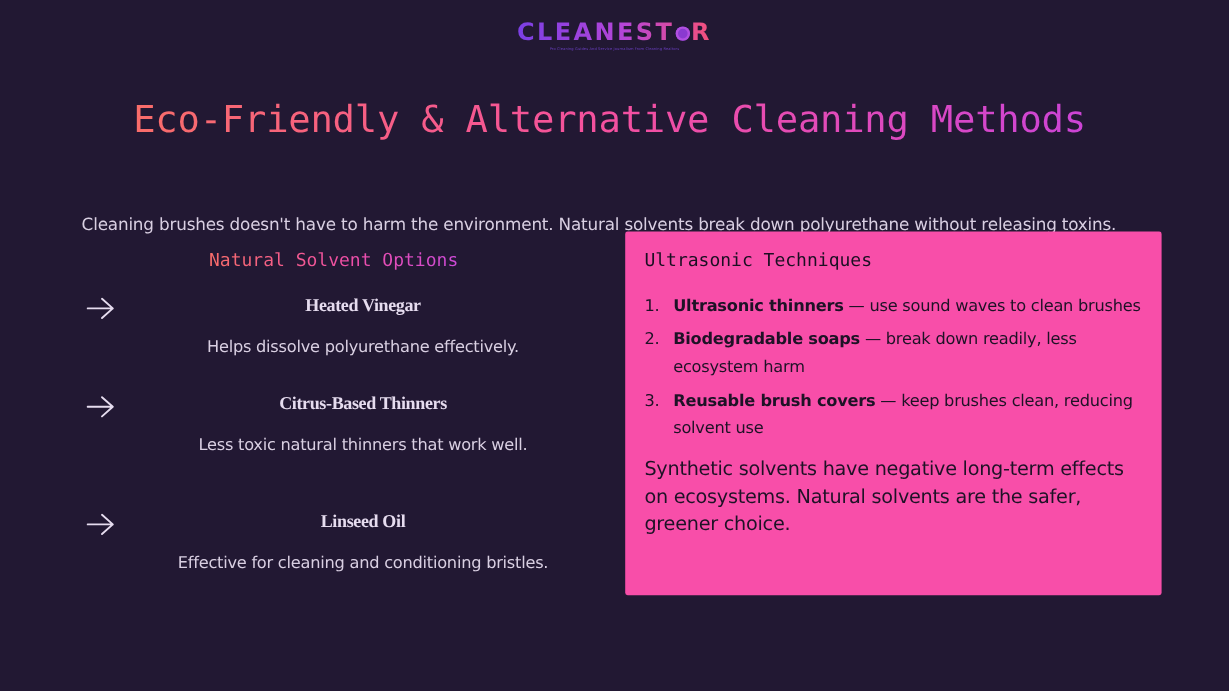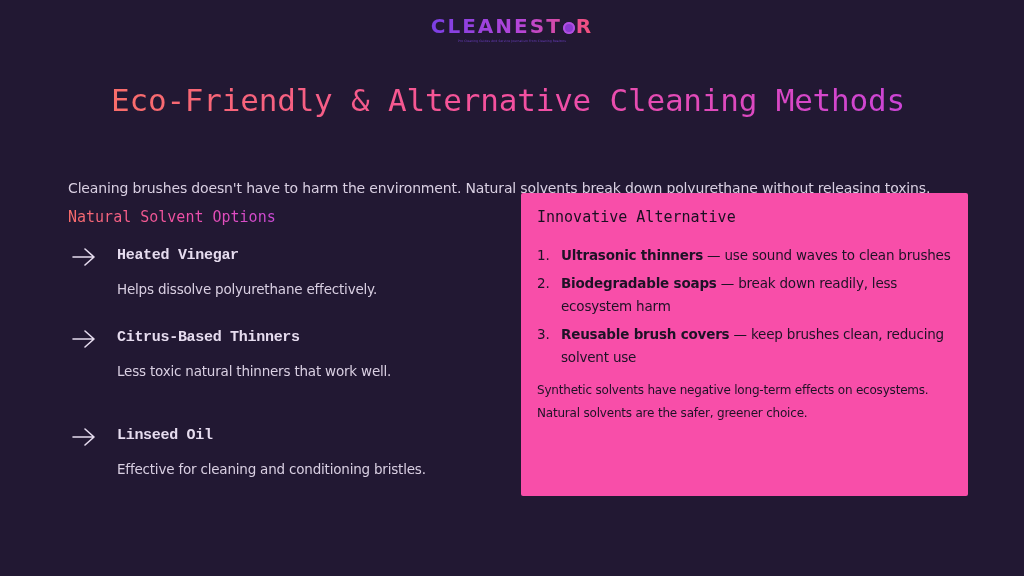--- a/index.html
+++ b/index.html
@@ -45,34 +45,34 @@
       color: transparent;
       white-space: nowrap;
       margin-left: 44px;
     }
     .subtitle {
       position: absolute; left: 68px; top: 156px;
       font-family: "DejaVu Sans", sans-serif;
       font-size: 14px; color: #d9cfe2;
       white-space: nowrap; letter-spacing: -0.15px; margin-top: 24px;
     }
-    .left { position: absolute; left: 68px; top: 207px; width: 420px; }
+    .left { position: absolute; left: 68px; top: 207px; width: 420px; text-align: center; }
     .section-title {
       font-family: "DejaVu Sans Mono", monospace;
       font-size: 15px;
       background: linear-gradient(90deg, #f96d6a 0%, #f04fa6 55%, #cd4ad8 100%);
       -webkit-background-clip: text; background-clip: text; color: transparent;
       display: inline-block;
     }
     .option { position: relative; padding-left: 49px; }
     .option .arrow {
       position: absolute; left: 4px; top: 0px; width: 24px; height: 20px;
     }
     .option-name {
-      font-family: Liberation Mono, monospace;
+      font-family: Liberation Serif, serif;
       font-size: 15px; font-weight: bold; color: #e6dcef; letter-spacing: -0.3px;
     }
     .option-desc {
       font-size: 13.5px; color: #d9cfe2; margin-top: 17px; letter-spacing: -0.2px;
     }
     .card {
       position: absolute; left: 521px; top: 193px; width: 447px; height: 303px;
       background: #f84ea9; border-radius: 2px;
       padding: 15px 16px;
       color: #1e1226;
@@ -81,21 +81,21 @@
       font-family: "DejaVu Sans Mono", monospace;
       font-size: 15px; color: #1a0f22;
     }
     .card-list { list-style: none; margin-top: 18px; }
     .card-list li {
       position: relative; padding-left: 24px; font-size: 13.5px; line-height: 23px;
       margin-bottom: 5px; letter-spacing: -0.2px;
     }
     .card-list .num { position: absolute; left: 0; top: 0; }
     .card-list b { font-weight: bold; }
-    .card-note { font-size: 12px; line-height: 23px; margin-top: 10px; letter-spacing: -0.2px; }
+    .card-note { font-size: 16px; line-height: 23px; margin-top: 10px; letter-spacing: -0.2px; }
   </style>
 </head>
 <body>
 
 <div class="logo">
   <div class="logo-word"><span>CLEANEST</span><span class="logo-o"></span><span>R</span></div>
   <div class="logo-tag">Pro Cleaning Guides And Service Journalism From Cleaning Realtors</div>
 </div>
 
 <h1 class="title">Eco-Friendly &amp; Alternative Cleaning Methods</h1>
@@ -124,21 +124,21 @@
   <div class="option" style="margin-top:48px;">
     <svg class="arrow" viewBox="0 0 24 20">
         <path d="M1 10 H22 M13 2 L22 10 L13 18" stroke="#e6dcef" stroke-width="1.6" fill="none" stroke-linecap="round" stroke-linejoin="round"></path>
       </svg>
     <div class="option-name">Linseed Oil</div>
     <div class="option-desc">Effective for cleaning and conditioning bristles.</div>
   </div>
 </div>
 
 <div class="card">
-  <div class="card-title">Innovative Alternative</div>
+  <div class="card-title">Ultrasonic Techniques</div>
   <ol class="card-list">
     <li>
       <span class="num">1.</span>
       <b>Ultrasonic thinners</b><span> — use sound waves to clean brushes</span>
     </li>
     <li>
       <span class="num">2.</span>
       <b>Biodegradable soaps</b><span> — break down readily, less ecosystem harm</span>
     </li>
     <li>

